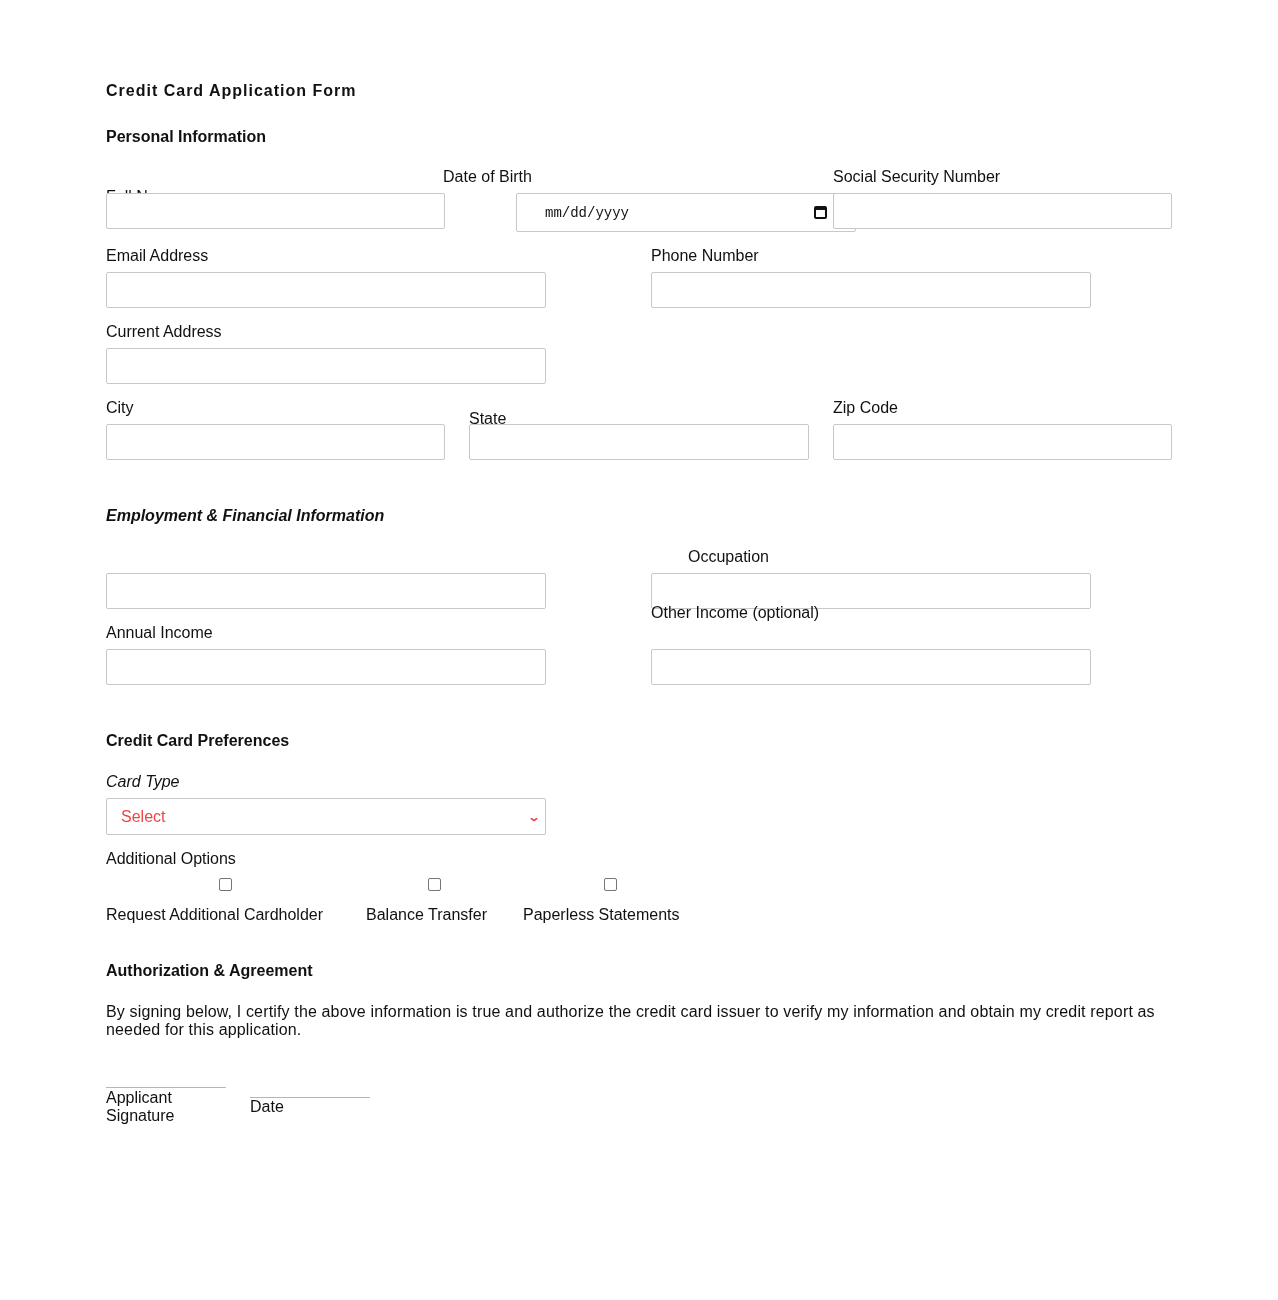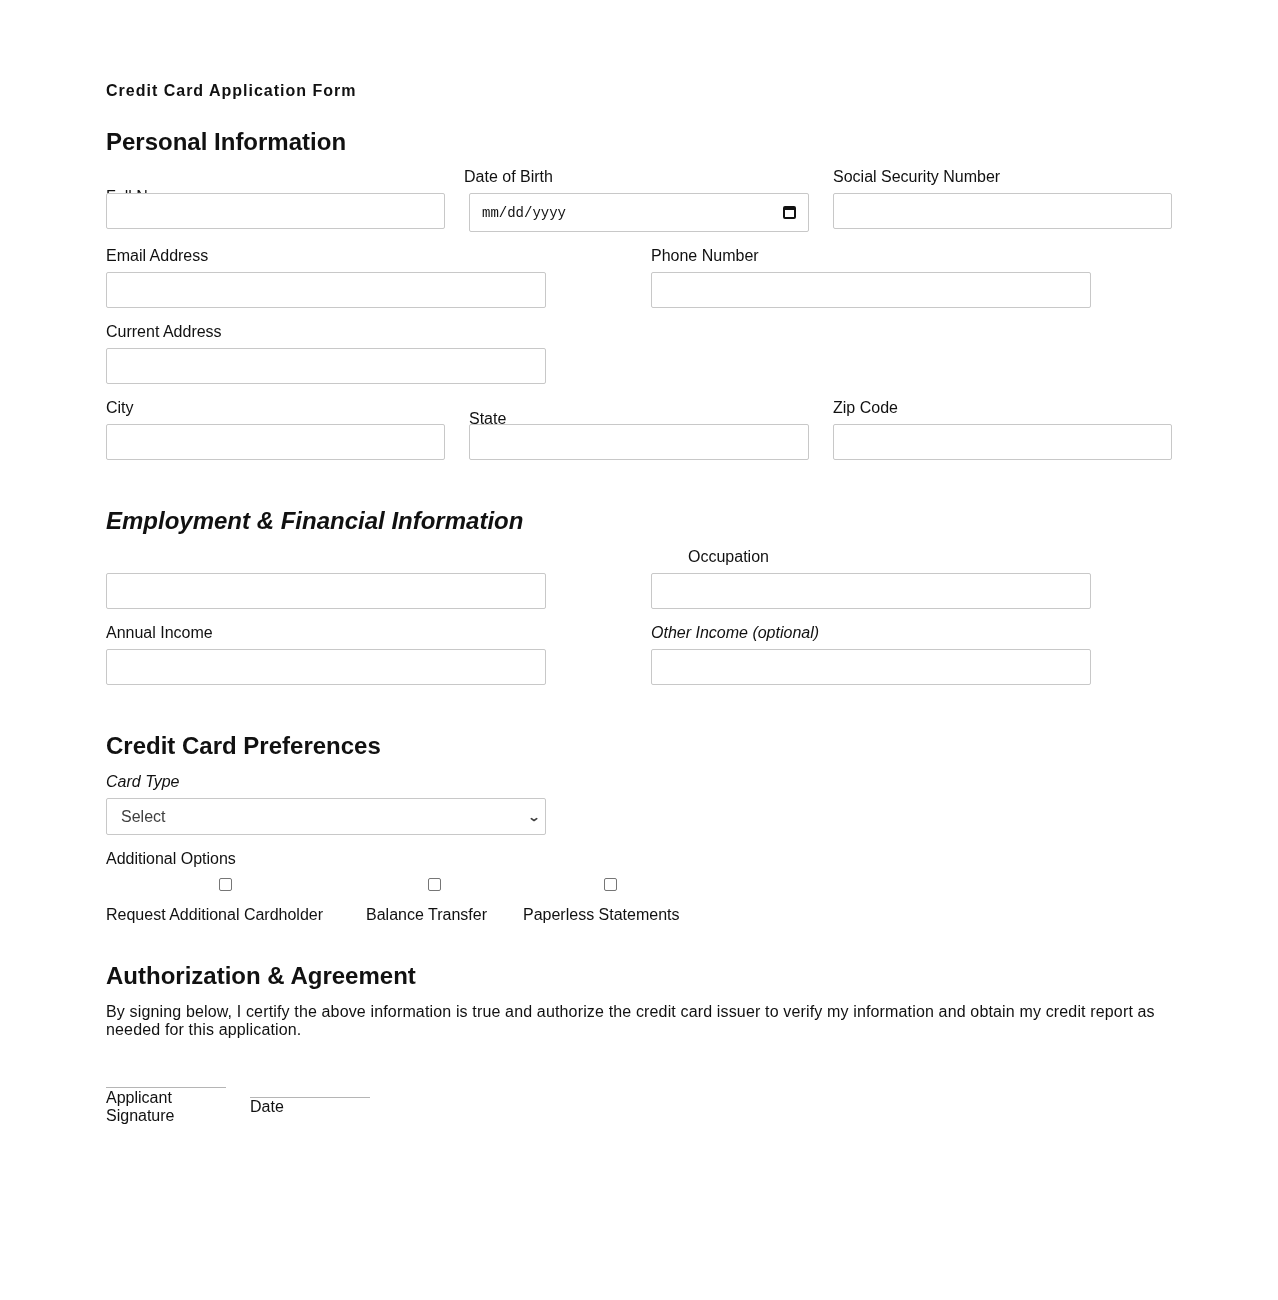--- a/index.html
+++ b/index.html
@@ -1,49 +1,49 @@
 <!DOCTYPE html>
 <html><head>
 <meta charset="utf-8">
 <style>
   html, body { margin: 0; padding: 0; background: #ffffff; }
   body {
     width: 1278px; height: 1300px; position: relative;
     font-family: "Liberation Sans", sans-serif; color: #111;
   }
   .title { position: absolute; left: 106px; top: 82px; font-size: 16px; font-weight: bold; letter-spacing: 1px; margin: 0; color:#111; }
-  .section { position: absolute; left: 106px; font-size: 24px; font-weight: bold; margin: 0; color:#111; }
+  .section { position: absolute; left: 106px; font-size: 16px; font-weight: bold; margin: 0; color:#111; }
   .label { position: absolute; font-size: 16px; color: #111; white-space: nowrap; }
   .input {
     position: absolute; box-sizing: border-box; height: 36px;
     border: 1px solid #c8c8c8; border-radius: 2px; background: #fff;
   }
-  .date-input { height: 39px; display: flex; align-items: center; padding: 0 12px; font-family: "Liberation Mono", monospace; font-size: 14px; color:#111; justify-content: space-between; }
+  .date-input { height: 39px; display: flex; align-items: center; padding: 0 28px; font-family: "Liberation Mono", monospace; font-size: 14px; color:#111; justify-content: space-between; margin-left: 47px; }
   .cal-icon { width: 13px; height: 13px; border: 2px solid #111; border-top-width: 4px; border-radius: 2px; box-sizing: border-box; }
   .select {
     position: absolute; box-sizing: border-box; height: 37px;
     border: 1px solid #c8c8c8; border-radius: 2px; background:#fff;
-    display:flex; align-items:center; justify-content: space-between; padding: 0 6px 0 14px; font-size: 16px; color:#404040;
+    display:flex; align-items:center; justify-content: space-between; padding: 0 6px 0 14px; font-size: 16px; color:#ef4444;
   }
   .chev { font-size: 12px; font-weight: bold; transform: scaleX(1.3); }
   .checkbox { position: absolute; width: 11px; height: 11px; border: 1px solid #767676; border-radius: 2px; background:#fff; }
   .para { position: absolute; left: 106px; top: 1003px; width: 1060px; font-size: 16px; line-height: 18px; color:#111; margin:0; letter-spacing: 0.15px; }
   .sigline { position: absolute; height: 1px; background: #b5b5b5; }
 </style>
 </head>
 <body>
 
 <h1 class="title">Credit Card Application Form</h1>
 
 <h2 class="section" style="top:128px;">Personal Information</h2>
 
 <span class="label" style="left:106px;top:168px;margin-top:20px;">Full Name</span>
 <div class="input" style="left:106px;top:193px;width:339px;"></div>
 
-<span class="label" style="left:464px;top:168px;">Date of Birth</span>
+<span class="label" style="left:443px;top:168px;">Date of Birth</span>
 <div class="input date-input" style="left:469px;top:193px;width:340px;">
   <span>mm/dd/yyyy</span>
   <span class="cal-icon"></span>
 </div>
 
 <span class="label" style="left:833px;top:168px;">Social Security Number</span>
 <div class="input" style="left:833px;top:193px;width:339px;"></div>
 
 <span class="label" style="left:106px;top:247px;">Email Address</span>
 <div class="input" style="left:106px;top:272px;width:440px;"></div>
@@ -67,21 +67,21 @@
 
 <span class="label" style="left:106px;top:548px;margin-top:32px;">Employer Name</span>
 <div class="input" style="left:106px;top:573px;width:440px;"></div>
 
 <span class="label" style="left:688px;top:548px;text-align:right;">Occupation</span>
 <div class="input" style="left:651px;top:573px;width:440px;"></div>
 
 <span class="label" style="left:106px;top:624px;">Annual Income</span>
 <div class="input" style="left:106px;top:649px;width:440px;"></div>
 
-<span class="label" style="left:651px;top:624px;font-style:italic;">Other Income (optional)</span>
+<span class="label" style="left:651px;top:604px;">Other Income (optional)</span>
 <div class="input" style="left:651px;top:649px;width:440px;"></div>
 
 <h2 class="section" style="top:732px;">Credit Card Preferences</h2>
 
 <span class="label" style="left:106px;top:773px;font-style:italic;">Card Type</span>
 <div class="select" style="left:106px;top:798px;width:440px;">
   <span>Select</span>
   <span class="chev">⌄</span>
 </div>
 

